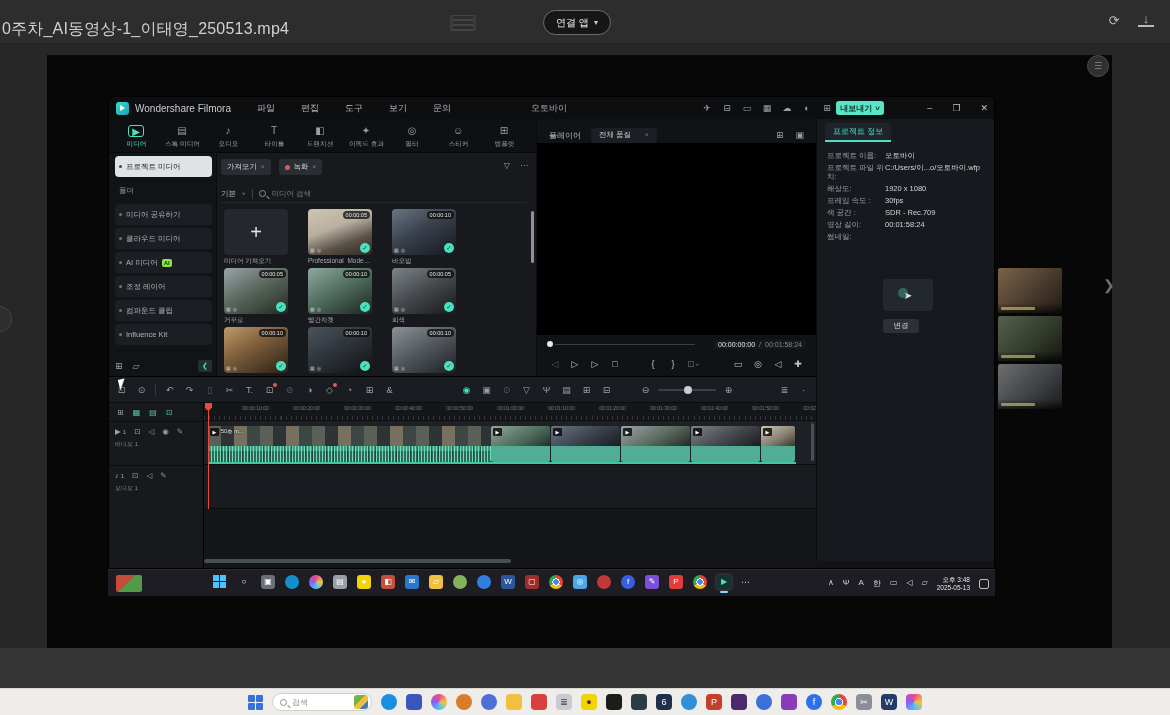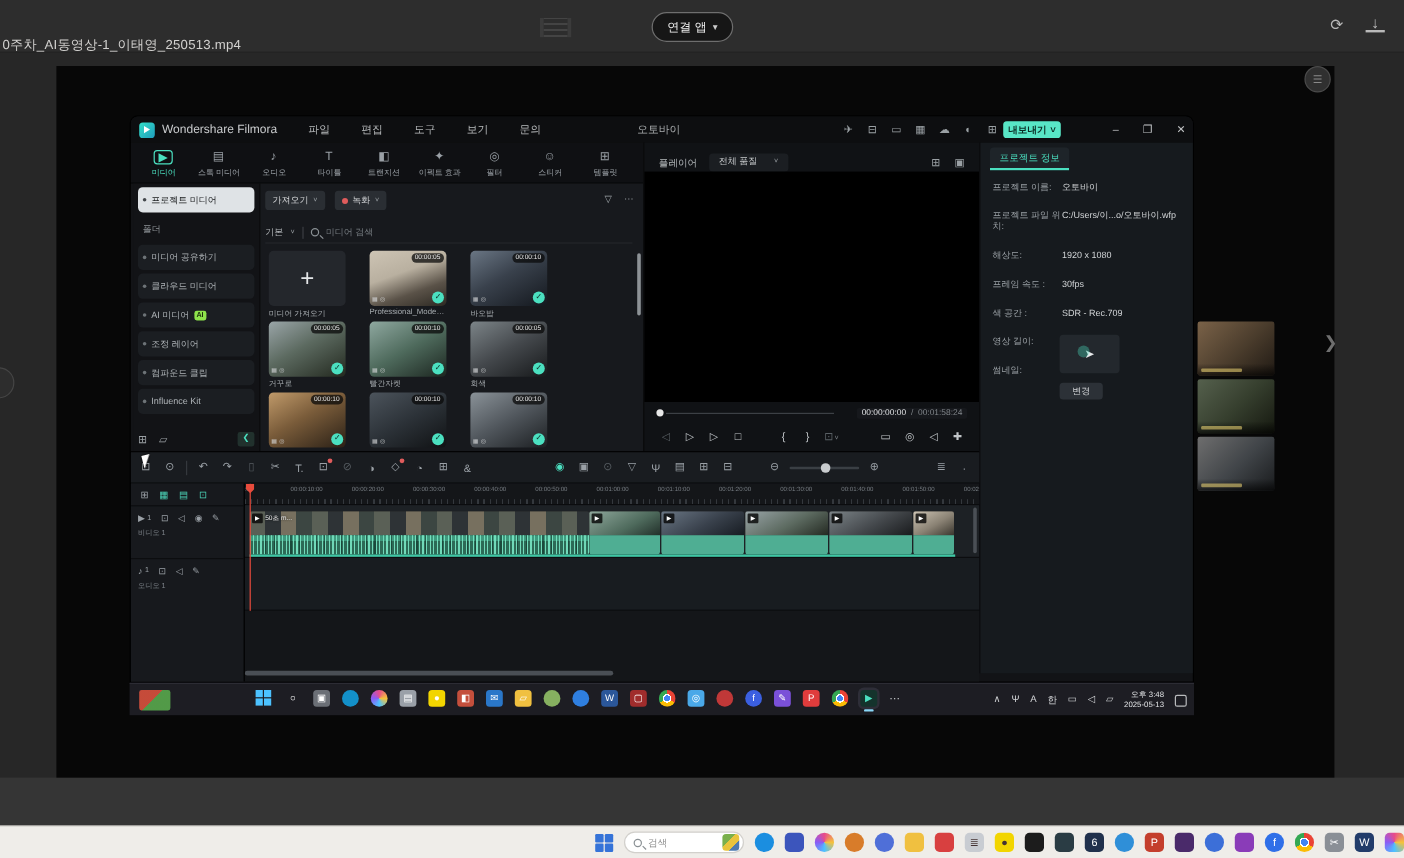--- a/index.html
+++ b/index.html
@@ -1,20 +1,20 @@
 <!DOCTYPE html>
 <html><head>
 <meta charset="utf-8">
 <style>
 *{margin:0;padding:0;box-sizing:border-box}
 html,body{width:1170px;height:715px;overflow:hidden;background:#272727;
   font-family:"Liberation Sans","DejaVu Sans",sans-serif;-webkit-font-smoothing:antialiased}
 
 .top-bar{position:absolute;left:0;top:0;width:1170px;height:44px;background:#2d2d2d;border-bottom:1px solid #222}
-.filename{position:absolute;left:2px;top:30px;font-size:11px;color:#d2d1cf;letter-spacing:.2px}
+.filename{position:absolute;left:2px;top:19px;font-size:16px;color:#d2d1cf;letter-spacing:.2px}
 .apps-grid-dim{position:absolute;left:450px;top:15px;width:26px;height:16px;opacity:.25;
   background:repeating-linear-gradient(0deg,#888 0 2px,transparent 2px 5px);border-left:3px solid #666;border-right:3px solid #666}
 .connect-btn{position:absolute;left:543px;top:10px;width:68px;height:25px;border-radius:13px;background:#161616;
   border:1px solid #6e6e6e;color:#eee;font-size:10px;display:flex;align-items:center;justify-content:center;gap:5px;cursor:default}
 .connect-btn .chev{font-size:8px;color:#ccc}
 .top-right{position:absolute;right:16px;top:13px;display:flex;gap:16px;color:#b9b9b9;font-size:13px}
 .tr-icon{width:16px;text-align:center}
 .tr-icon.dl{border-bottom:2px solid #b9b9b9;line-height:11px;height:14px}
 
 .stage{position:absolute;left:0;top:44px;width:1170px;height:644px;background:#272727}
@@ -91,21 +91,21 @@
 .timecode .dur-t{color:#82878c}
 .transport{position:absolute;left:0;top:236px;width:100%;height:18px;display:flex;align-items:center;padding:0 8px;color:#c2c6c9;font-size:9px}
 .tp{width:20px;text-align:center}
 .tp.dim{color:#595f64}
 .tp.gap{margin-left:18px}
 .tp .chev{font-size:6px;color:#7d8387;margin-left:1px}
 .tp-right{margin-left:auto;display:flex}
 
 .info{position:absolute;left:707px;top:22px;width:180px;height:442px;background:#161a1e;border-left:1px solid #0a0b0c}
 .info-tab{position:absolute;left:8px;top:4px;background:#1e2429;color:#4be0c0;font-size:8px;padding:3px 8px;border-radius:3px 3px 0 0;border-bottom:2px solid #4be0c0}
-.inf-rows{position:absolute;left:10px;top:32px;width:162px;display:flex;flex-direction:column;gap:15px}
+.inf-rows{position:absolute;left:10px;top:32px;width:162px;display:flex;flex-direction:column;gap:3px}
 .inf-row{display:flex;font-size:7.5px;line-height:9px}
 .inf-l{width:58px;color:#9aa0a5;flex:none}
 .inf-v{color:#d2d5d7;word-break:break-all}
 .tn-box{position:absolute;left:66px;top:160px;width:50px;height:32px;background:#23282d;border-radius:3px;display:flex;align-items:center;justify-content:center}
 .tn-cursor{color:#e8eaec;font-size:10px;position:relative}
 .tn-cursor::before{content:"";position:absolute;left:-6px;top:-2px;width:10px;height:10px;border-radius:50%;background:rgba(75,224,192,.35)}
 .change-btn{position:absolute;left:66px;top:200px;width:36px;height:14px;background:#2c3137;color:#d6d8da;font-size:7.5px;border:none;border-radius:3px}
 
 .timeline{position:absolute;left:0;top:279px;width:707px;height:194px;background:#141619;border-top:1px solid #000}
 .tl-toolbar{position:absolute;left:0;top:0;width:100%;height:26px;background:#191c20;border-bottom:1px solid #0b0c0e;display:flex;align-items:center;padding:0 6px;color:#9aa0a6;font-size:9px}
@@ -165,21 +165,21 @@
 .tray{position:absolute;right:6px;top:0;height:27px;display:flex;align-items:center;gap:9px;color:#d2d4d6;font-size:8px}
 .tray .ime{font-size:8px}
 .clock{text-align:right;font-size:6.5px;line-height:8px;color:#e2e4e6}
 .notif{width:10px;height:10px;border:1px solid #b9bbbd;border-radius:2px}
 
 .chapters{position:absolute;left:951px;top:213px;width:64px;display:flex;flex-direction:column;gap:3px}
 .chap{position:relative;width:64px;height:45px;border-radius:2px;overflow:hidden}
 .chap .strip{position:absolute;left:0;bottom:0;width:100%;height:10px;background:linear-gradient(0deg,rgba(0,0,0,.65),transparent)}
 .chap .strip::after{content:"";position:absolute;left:3px;bottom:3px;width:34px;height:3px;background:rgba(245,220,120,.55);border-radius:1px}
 
-.taskbar-outer{position:absolute;left:0;top:688px;width:1170px;height:27px;background:#efede9;border-top:1px solid #d9d7d3;display:flex;align-items:center;justify-content:flex-end;gap:9px}
+.taskbar-outer{position:absolute;left:0;top:688px;width:1170px;height:27px;background:#efede9;border-top:1px solid #d9d7d3;display:flex;align-items:center;justify-content:center;gap:9px}
 .o-start{display:grid;grid-template-columns:7px 7px;grid-template-rows:7px 7px;gap:1px}
 .o-start i{background:#3573d8;border-radius:1px}
 .search-pill{width:100px;height:18px;border-radius:9px;background:#fff;border:1px solid #d2d0cc;display:flex;align-items:center;gap:5px;padding:0 3px 0 7px}
 .search-pill input{border:none;outline:none;font-size:8px;width:52px;color:#444;background:transparent}
 .search-pill input::placeholder{color:#8a8a8a}
 .pill-img{margin-left:auto;width:14px;height:14px;border-radius:3px;background:linear-gradient(135deg,#7ab04c 0 40%,#e8c43c 40% 70%,#4c7ab0 70% 100%)}
 .oapp{width:16px;height:16px;border-radius:4px;font-size:9px;color:#fff;text-align:center;line-height:16px;flex:none}
 .oapp.circ{border-radius:50%}
 .oapp.chrome{background:radial-gradient(circle at 50% 50%,#4285f4 0 26%,#fff 26% 36%,transparent 36%),conic-gradient(#ea4335 0 120deg,#fbbc05 120deg 240deg,#34a853 240deg 360deg)!important}
 .oapp.rainbow{background:conic-gradient(#e84b8a,#f5c23c,#4cc2ff,#8a5cf5,#e84b8a)!important}

